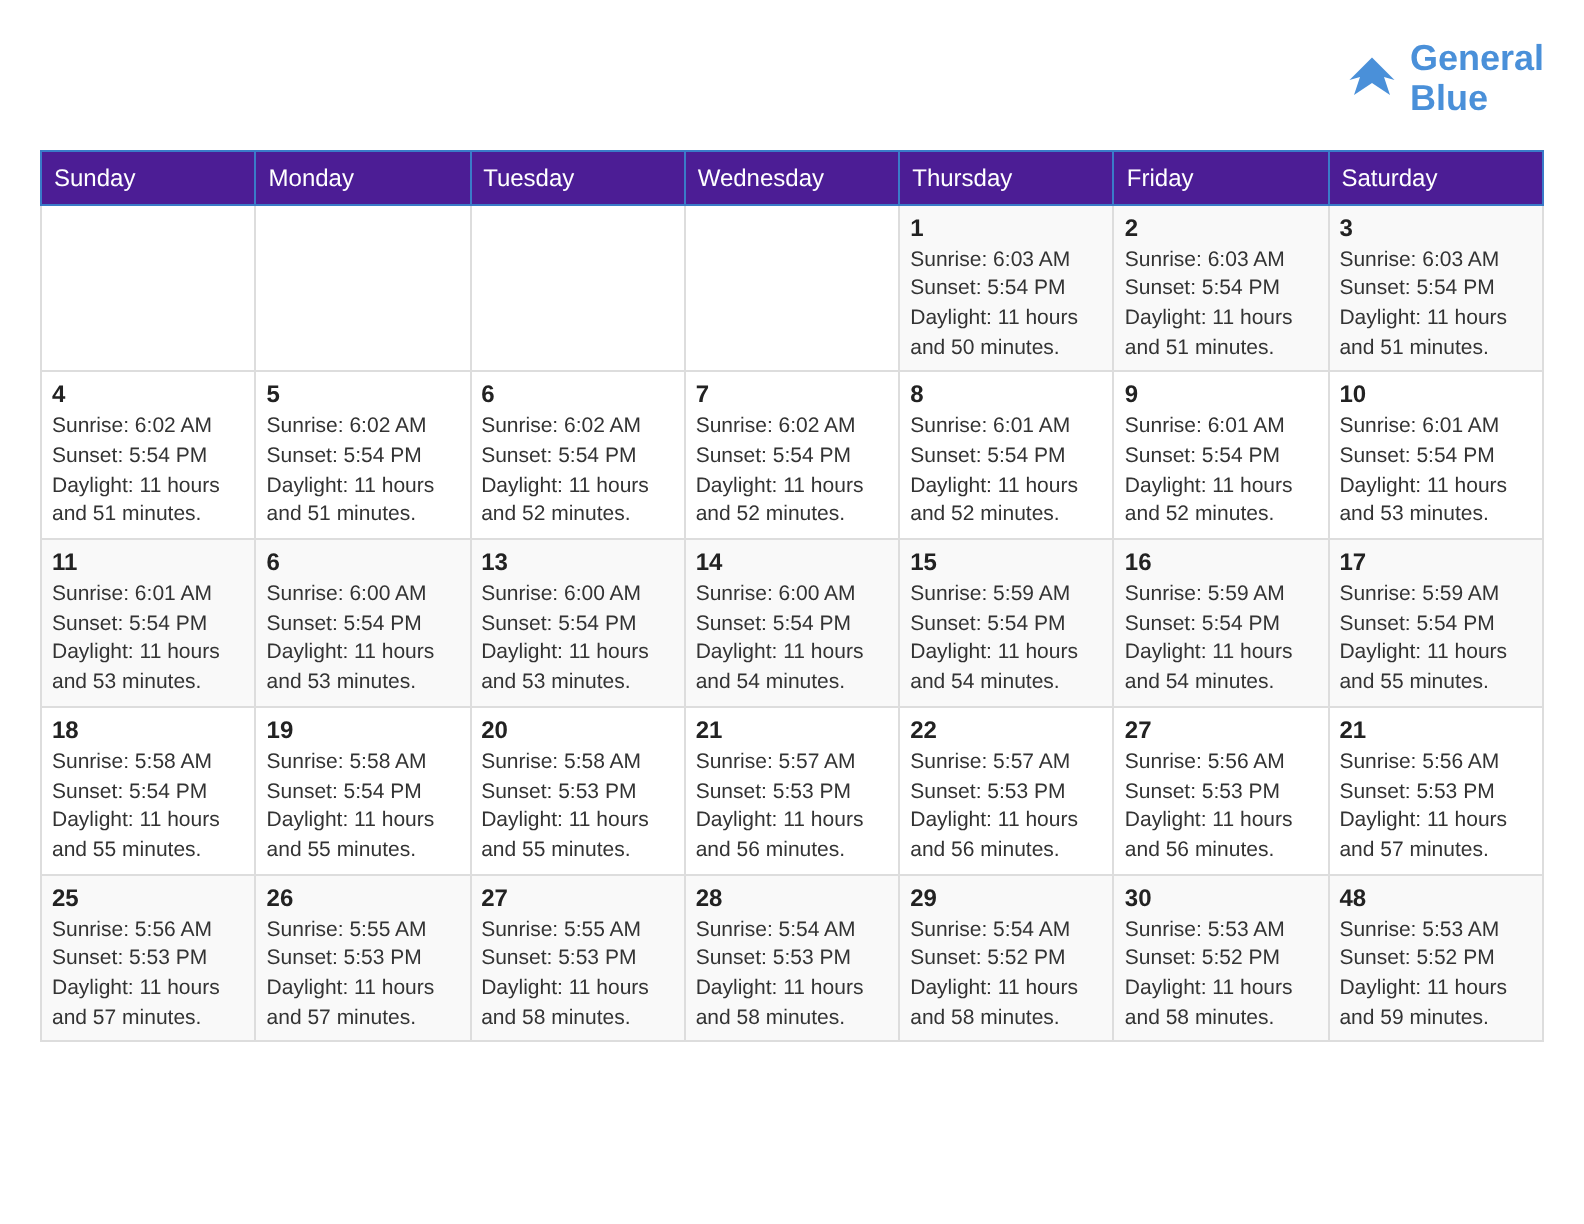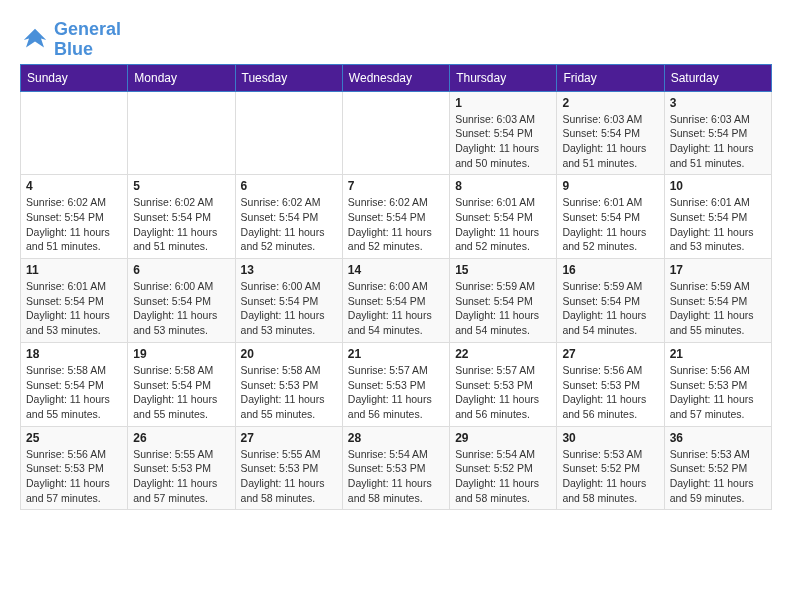--- a/index.html
+++ b/index.html
@@ -5,24 +5,23 @@
     * { box-sizing: border-box; margin: 0; padding: 0; }
     body {
       font-family: Arial, sans-serif;
       background: #fff;
       width: 792px;
       min-height: 612px;
       padding: 20px;
     }
     .header {
       display: flex;
-      justify-content: space-between;
+      justify-content: flex-end;
       align-items: flex-start;
-      margin-bottom: 4px;
-      gap: 30px;
+      margin-bottom: 15px;
     }
     .logo {
       display: flex;
       align-items: center;
       gap: 4px;
     }
     .logo-text {
       font-size: 18px;
       font-weight: bold;
       color: #333;
@@ -334,21 +333,21 @@
 and 58 minutes.</div>
         </td>
         <td>
           <div class="day-num">30</div>
           <div class="day-info" style="white-space: pre-line;">Sunrise: 5:53 AM
 Sunset: 5:52 PM
 Daylight: 11 hours
 and 58 minutes.</div>
         </td>
         <td>
-          <div class="day-num">36</div>
+          <div class="day-num">48</div>
           <div class="day-info" style="white-space: pre-line;">Sunrise: 5:53 AM
 Sunset: 5:52 PM
 Daylight: 11 hours
 and 59 minutes.</div>
         </td>
       </tr>
     </tbody>
 </table>
 
 </body></html>

